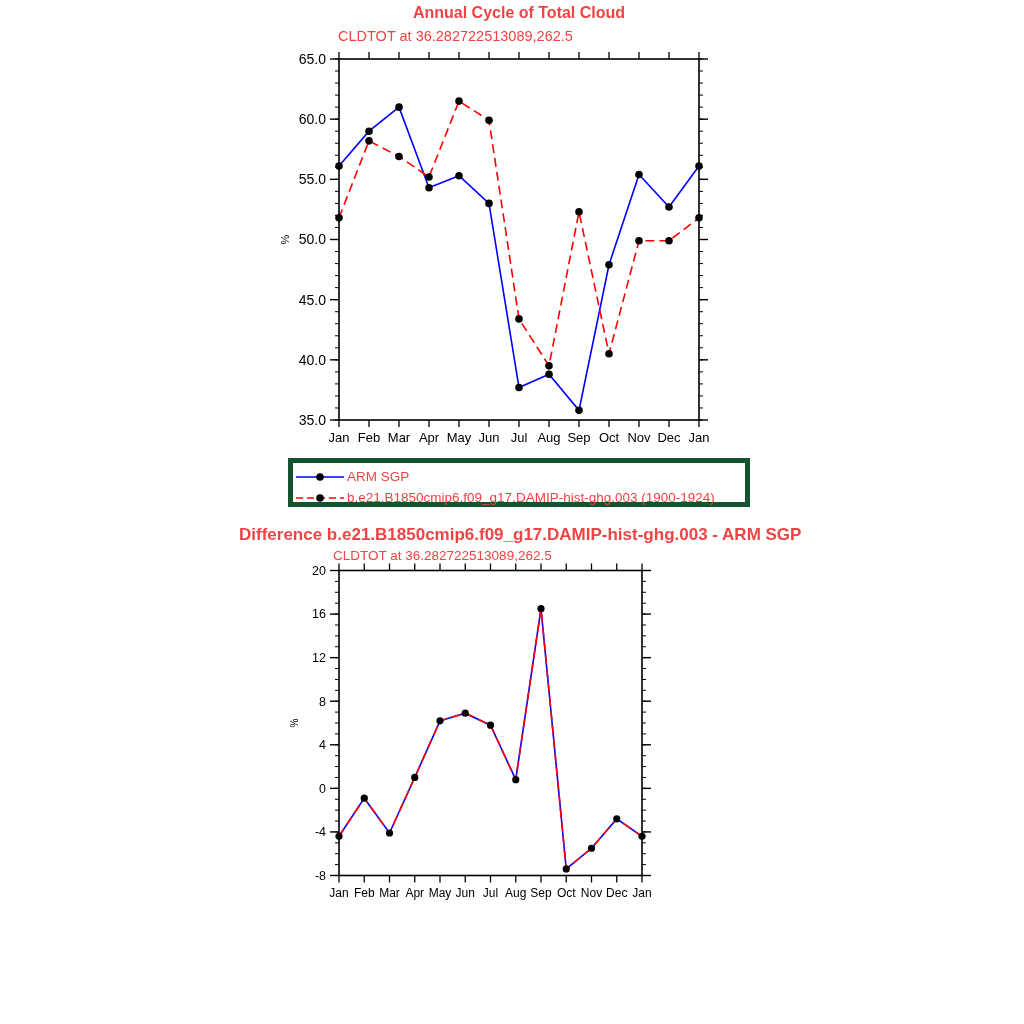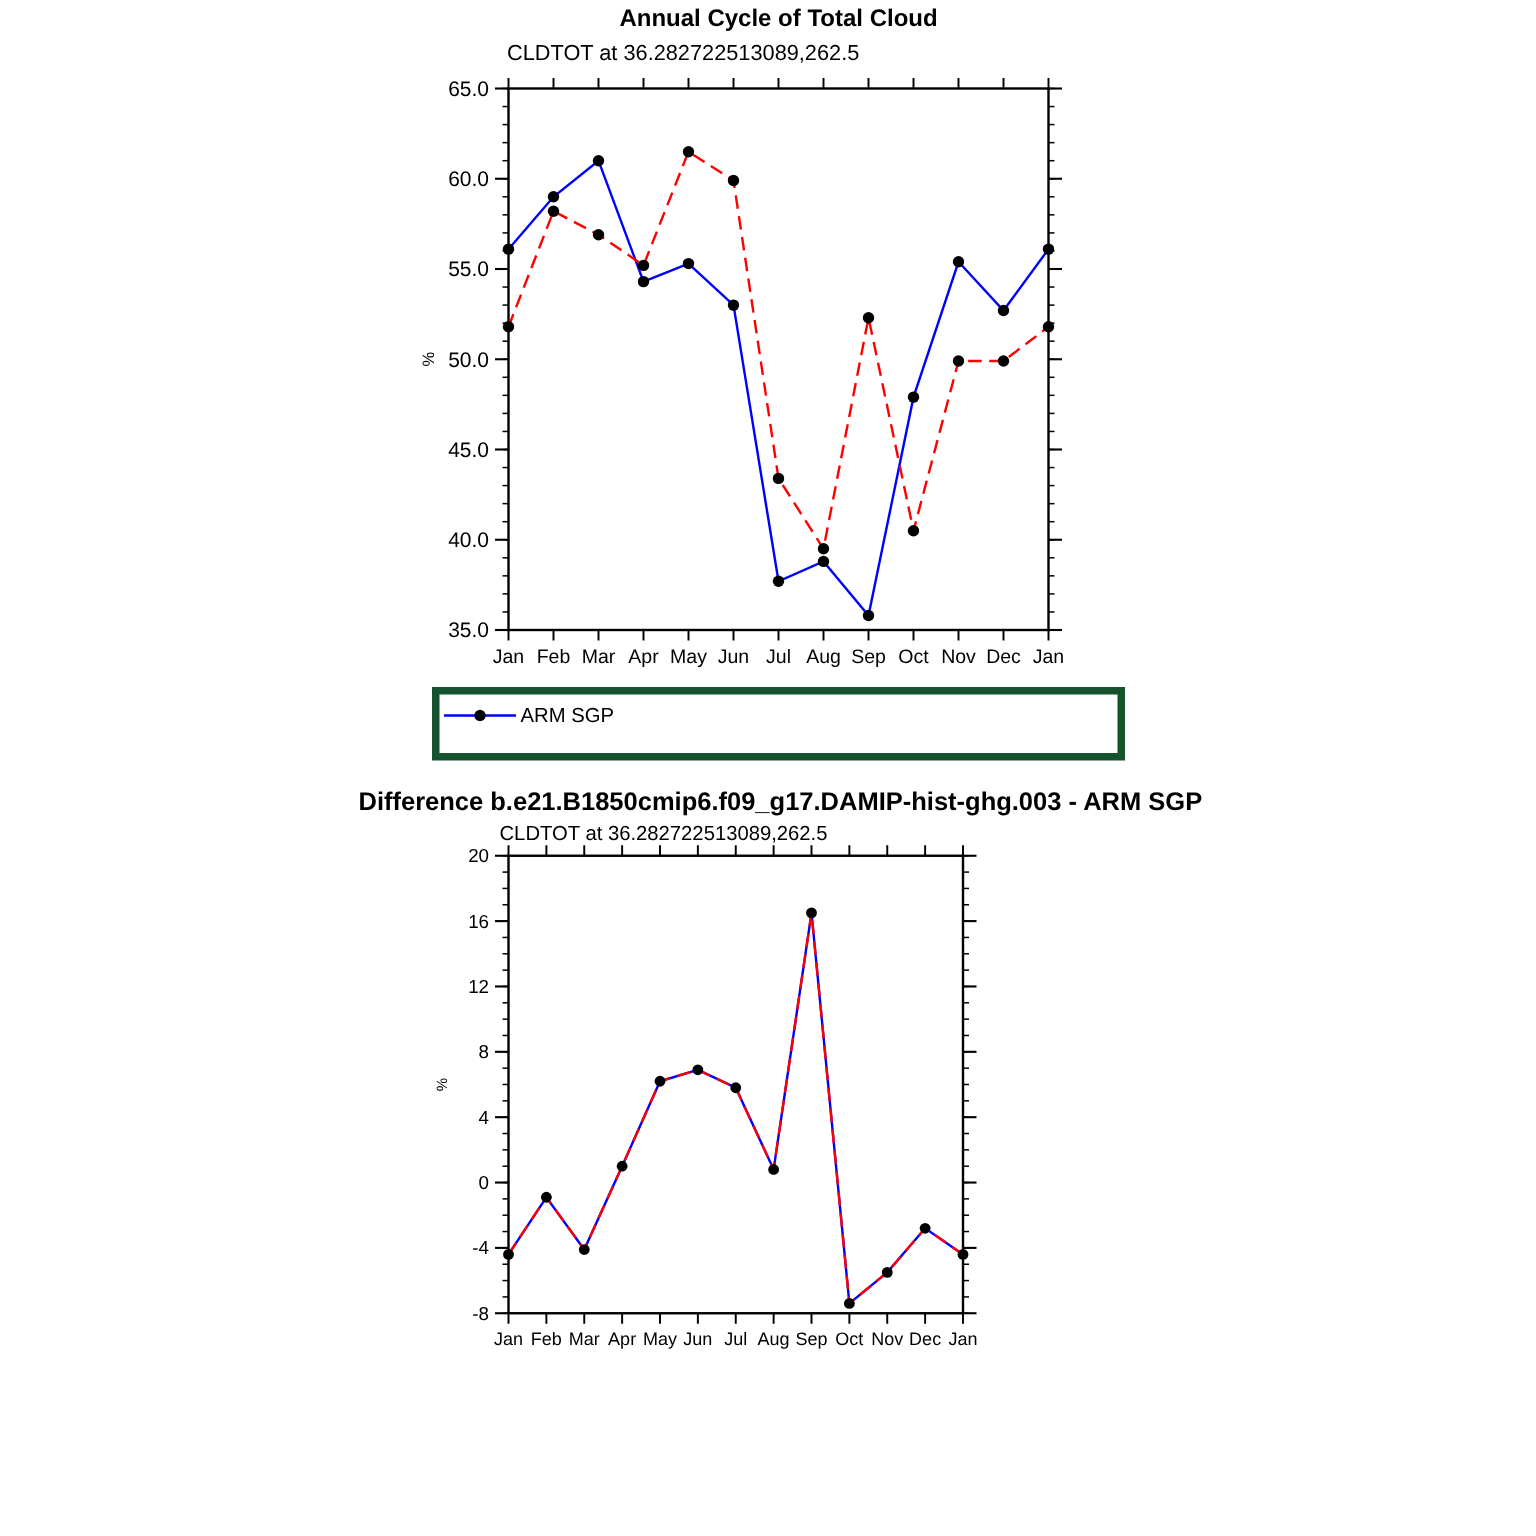--- a/index.html
+++ b/index.html
@@ -1,17 +1,17 @@
 <!DOCTYPE html>
 <html><head>
 <meta charset="utf-8">
 <style>
   html,body{margin:0;padding:0;background:#fff;}
   #page{position:relative;width:896px;height:1024px;background:#ffffff;overflow:hidden;
-        font-family:"Liberation Sans",sans-serif;color:#000000;}
+        font-family:"Liberation Sans",sans-serif;color:#ef4444;}
   .abs{position:absolute;}
   .chart-title{font-weight:bold;text-align:center;white-space:nowrap;}
   #title1{left:339px;top:4px;width:360px;font-size:16px;}
   #subtitle1{left:338px;top:28px;font-size:14.5px;white-space:nowrap;}
   #svg1{left:270px;top:40px;}
   #legend{left:288px;top:458px;width:462px;height:49px;border:5px solid #14532d;
           box-sizing:border-box;padding:3px 0 0 2px;background:#fff;}
   .legend-row{display:flex;align-items:center;height:21px;font-size:13.5px;white-space:nowrap;}
   .legend-sample{flex:0 0 auto;margin-right:2px;}
   #title2{left:239px;top:525px;width:503px;font-size:17px;}
@@ -184,20 +184,27 @@
     </svg>
 
   <div id="legend" class="abs">
     <div class="legend-row">
       <svg class="legend-sample" width="50" height="14" viewBox="0 0 50 14">
         <line x1="1" y1="7" x2="49" y2="7" stroke="#0000ff" stroke-width="1.6"></line>
         <circle cx="25" cy="7" r="3.8" fill="#000000"></circle>
       </svg>
       <span>ARM SGP</span>
     </div>
+    <div class="legend-row">
+      <svg class="legend-sample" width="50" height="14" viewBox="0 0 50 14">
+        <line x1="1" y1="7" x2="49" y2="7" stroke="#ff0000" stroke-width="1.6" stroke-dasharray="7,4"></line>
+        <circle cx="25" cy="7" r="3.8" fill="#000000"></circle>
+      </svg>
+      <span>b.e21.B1850cmip6.f09_g17.DAMIP-hist-ghg.003 (1900-1924)</span>
+    </div>
   </div>
 
   <div id="title2" class="abs chart-title">Difference b.e21.B1850cmip6.f09_g17.DAMIP-hist-ghg.003 - ARM SGP</div>
 
   <div id="subtitle2" class="abs">CLDTOT at 36.282722513089,262.5</div>
 
   <svg id="svg2" class="abs" width="420" height="348" viewBox="280 556 420 348">
       <rect x="339" y="570.5" width="303" height="305" fill="none" stroke="#000" stroke-width="1.6"></rect>
       <line x1="339" y1="570.5" x2="339" y2="563.5" stroke="#000" stroke-width="1.3"></line>
       <line x1="339" y1="875.5" x2="339" y2="882.5" stroke="#000" stroke-width="1.3"></line>

